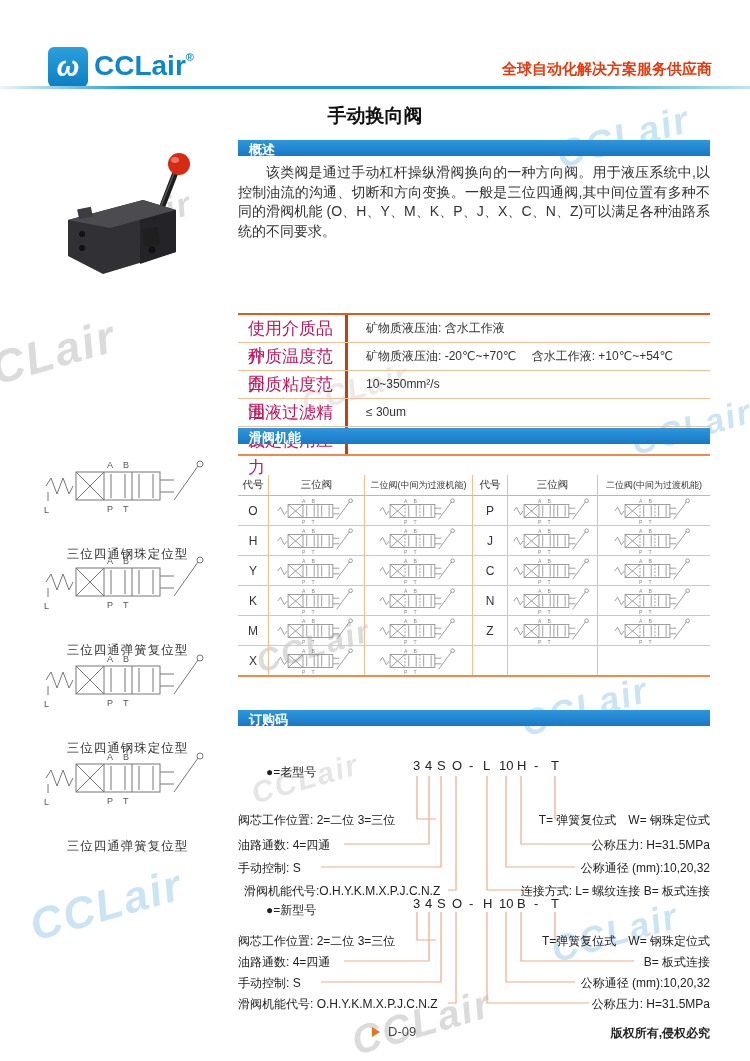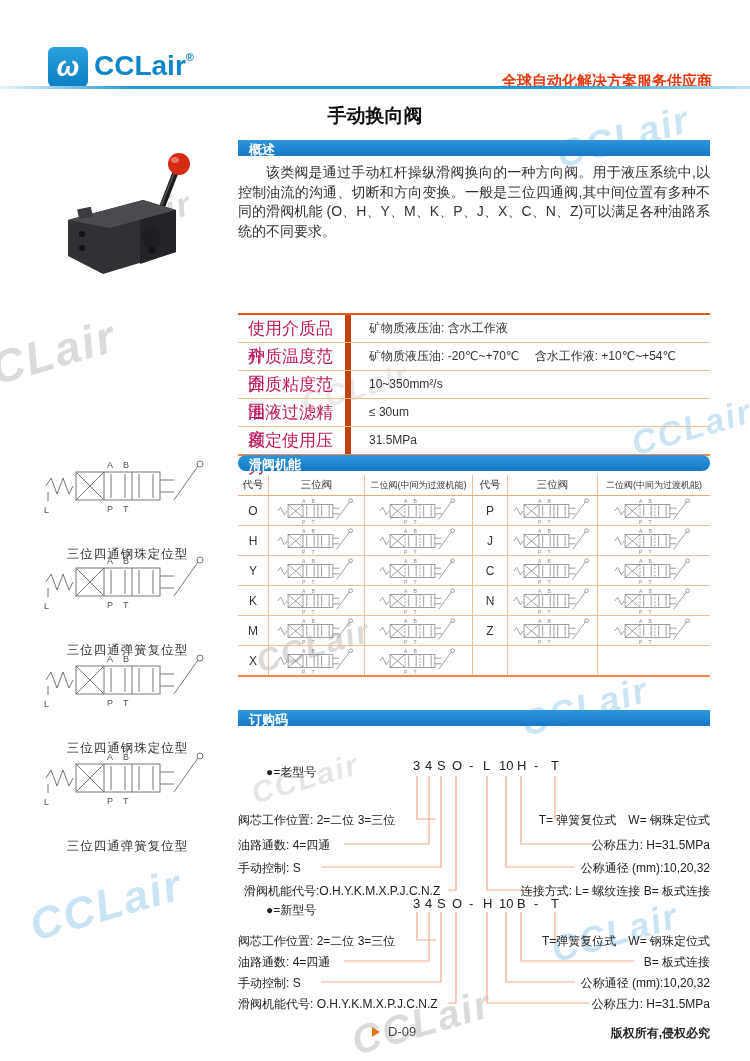--- a/index.html
+++ b/index.html
@@ -10,38 +10,38 @@
   .wm{position:absolute;z-index:0;font-weight:bold;font-style:italic;letter-spacing:2px;
       transform:rotate(-16deg);white-space:nowrap;pointer-events:none;}
   .wm.gray{color:rgba(175,175,175,.45);}
   .wm.blue{color:rgba(140,195,230,.45);}
   
   .logo-box{left:48px;top:47px;width:40px;height:40px;border-radius:6px;
             background:linear-gradient(180deg,#2aa0dc,#0d7fc2);display:flex;align-items:center;justify-content:center;}
   .logo-glyph{color:#fff;font-size:27px;font-weight:bold;font-style:italic;line-height:1;}
   .logo-text{left:94px;top:50px;font-size:28px;font-weight:bold;color:#0e86c9;letter-spacing:0;}
   .logo-reg{font-size:11px;vertical-align:14px;font-weight:bold;}
-  .slogan{right:38px;top:60px;font-size:15px;font-weight:bold;color:#e8390d;margin-top:12px;}
+  .slogan{right:38px;top:60px;font-size:15px;font-weight:bold;color:#e8390d;}
   .hline{left:0;top:86px;width:750px;height:3px;
          background:linear-gradient(90deg,#eaf6fd,#1e96d8 18%,#1e96d8 72%,#bfe3f5);}
   .title{left:0;top:103px;width:750px;text-align:center;font-size:19px;font-weight:bold;color:#111;}
   
   .sbar{position:absolute;left:238px;width:472px;height:16px;z-index:1;box-sizing:border-box;
         background:linear-gradient(180deg,#2e97dd,#1878c6);color:#fff;font-size:13px;font-weight:bold;
         line-height:20px;padding-left:11px;}
   .oline{position:absolute;left:238px;width:472px;height:2px;background:#e8581a;z-index:1;}
   
   .overview-text{left:238px;top:163px;width:472px;}
   .overview-text p{margin:0 0 2px 0;font-size:14px;line-height:19.5px;text-align:justify;text-indent:2em;color:#333;}
   
   .cond-table{position:absolute;left:238px;top:315px;width:472px;z-index:1;border-bottom:2px solid #ef8a4a;}
   .cond-row{display:flex;height:27px;border-bottom:1px solid #f4bd95;}
   .cond-row:last-child{border-bottom:none;}
   .cond-label{width:107px;font-size:17px;line-height:27px;padding-left:10px;box-sizing:border-box;color:#be185d;}
-  .cond-value{flex:1;font-size:12px;line-height:27px;padding-left:18px;border-left:6px solid #c2410c;box-sizing:border-box;color:#333;}
+  .cond-value{flex:1;font-size:12px;line-height:27px;padding-left:18px;border-left:3px solid #c2410c;box-sizing:border-box;color:#333;}
   
   .spool-table{position:absolute;left:238px;top:475px;width:472px;z-index:1;display:grid;
                grid-template-columns:31px 96px 108px 35px 90px 112px;border-bottom:2px solid #ef8a4a;}
   .sp-cell{height:29px;border-bottom:1px solid #f4bd95;border-right:1px solid #f4bd95;
            display:flex;align-items:center;justify-content:center;overflow:hidden;}
   .sp-cell.c5{border-right:none;}
   .sp-cell.lastrow{border-bottom:none;}
   .sp-head{height:20px;font-size:9px;color:#333;white-space:nowrap;border-bottom:1px solid #f0a87f;}
   .sp-head.c0,.sp-head.c3{font-size:10.5px;}
   .sp-head.c1,.sp-head.c4{font-size:10.5px;}
@@ -126,21 +126,21 @@
       <div class="cond-row">
         <div class="cond-label">油液过滤精度</div>
         <div class="cond-value">≤ 30um</div>
       </div>
       <div class="cond-row">
         <div class="cond-label">额定使用压力</div>
         <div class="cond-value">31.5MPa</div>
       </div>
     </div>
 
-  <div class="sbar" style="top:455px;border-radius:8px;">滑阀机能</div>
+  <div class="sbar" style="top:428px;">滑阀机能</div>
   <div class="spool-table">
       <div class="sp-cell sp-head c0">代号</div>
       <div class="sp-cell sp-head c1">三位阀</div>
       <div class="sp-cell sp-head c2">二位阀(中间为过渡机能)</div>
       <div class="sp-cell sp-head c3">代号</div>
       <div class="sp-cell sp-head c4">三位阀</div>
       <div class="sp-cell sp-head c5">二位阀(中间为过渡机能)</div>
       <div class="sp-cell c0">
         <span class="sp-code">O</span>
       </div>

